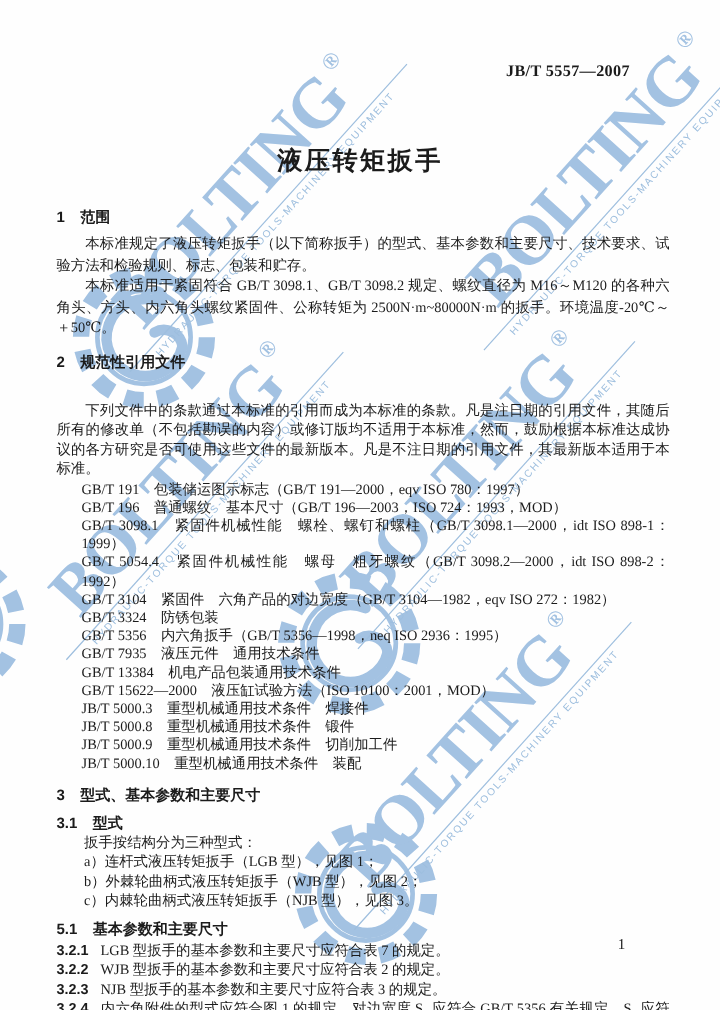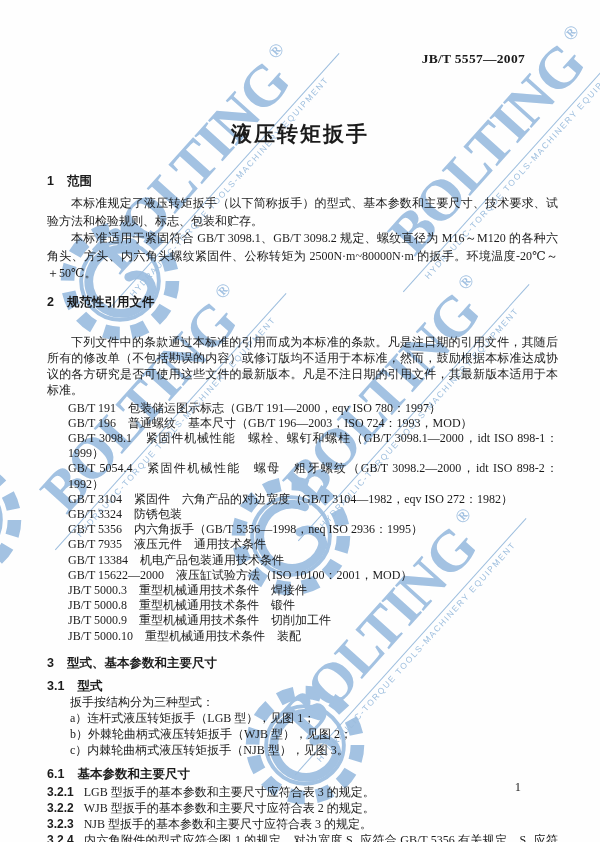--- a/index.html
+++ b/index.html
@@ -168,25 +168,25 @@
       <div class="h-sec sub-h">
         <span>3.1</span>
         <span>型式</span>
       </div>
       <div class="lead">扳手按结构分为三种型式：</div>
       <div class="abc">a）连杆式液压转矩扳手（LGB 型），见图 1；</div>
       <div class="abc">b）外棘轮曲柄式液压转矩扳手（WJB 型），见图 2；</div>
       <div class="abc">c）内棘轮曲柄式液压转矩扳手（NJB 型），见图 3。</div>
 
       <div class="h-sec sub-h">
-        <span>6.1</span>
+        <span>5.1</span>
         <span>基本参数和主要尺寸</span>
       </div>
       <div class="clause-block">
-        <div class="clause"><span class="cnum">3.2.1</span><span>LGB 型扳手的基本参数和主要尺寸应符合表 3 的规定。</span></div>
+        <div class="clause"><span class="cnum">3.2.1</span><span>LGB 型扳手的基本参数和主要尺寸应符合表 7 的规定。</span></div>
         <div class="clause"><span class="cnum">3.2.2</span><span>WJB 型扳手的基本参数和主要尺寸应符合表 2 的规定。</span></div>
         <div class="clause"><span class="cnum">3.2.3</span><span>NJB 型扳手的基本参数和主要尺寸应符合表 3 的规定。</span></div>
         <div class="clause"><span class="cnum">3.2.4</span><span>内六角附件的型式应符合图 1 的规定。对边宽度 S₁ 应符合 GB/T 5356 有关规定，S₂ 应符合 GB/T 3104 中规定的标准系列。其余尺寸按配套的环形头确定。</span></div>
       </div>
     </div>
 
     <div class="page-num">1</div>
   </div>
 </div>
 

